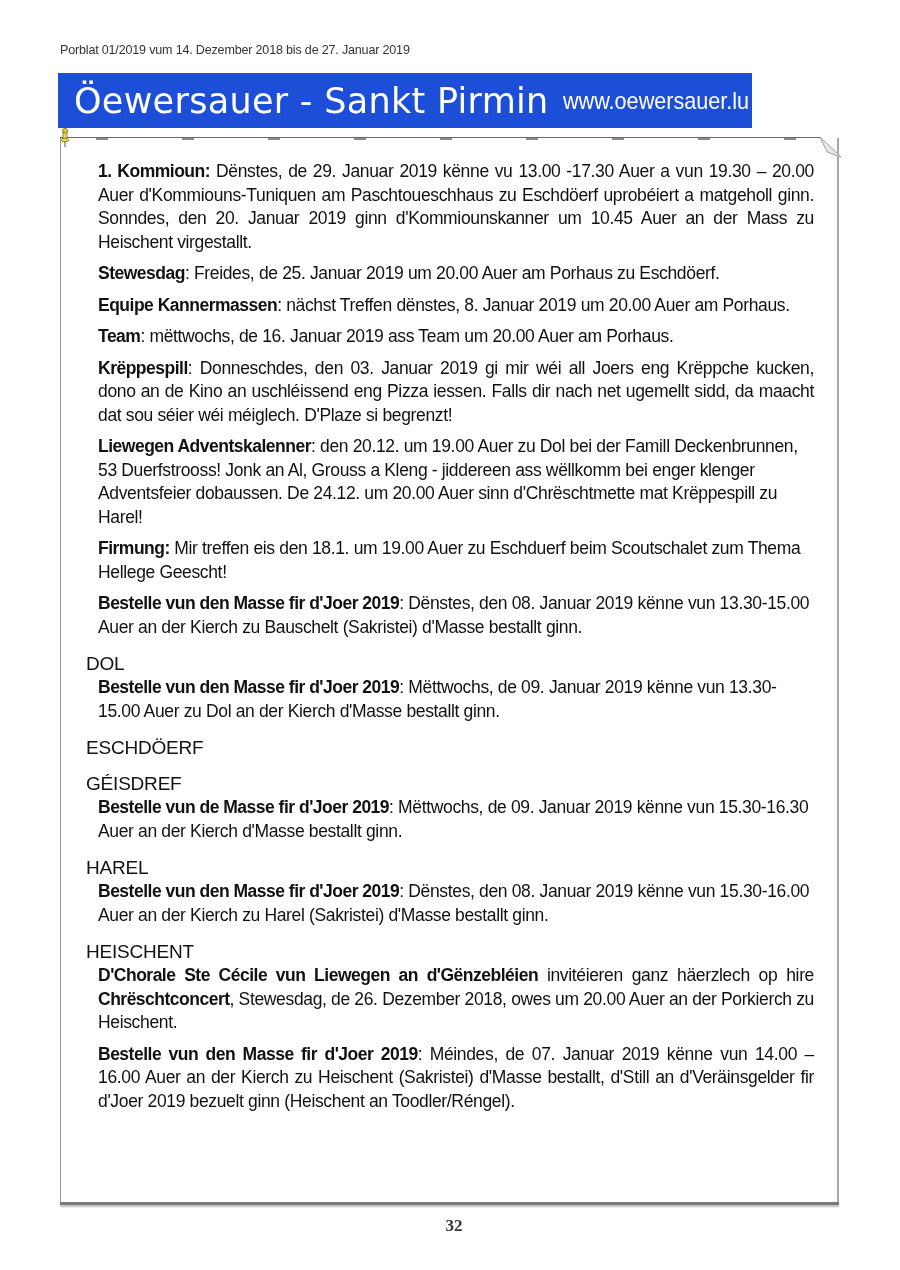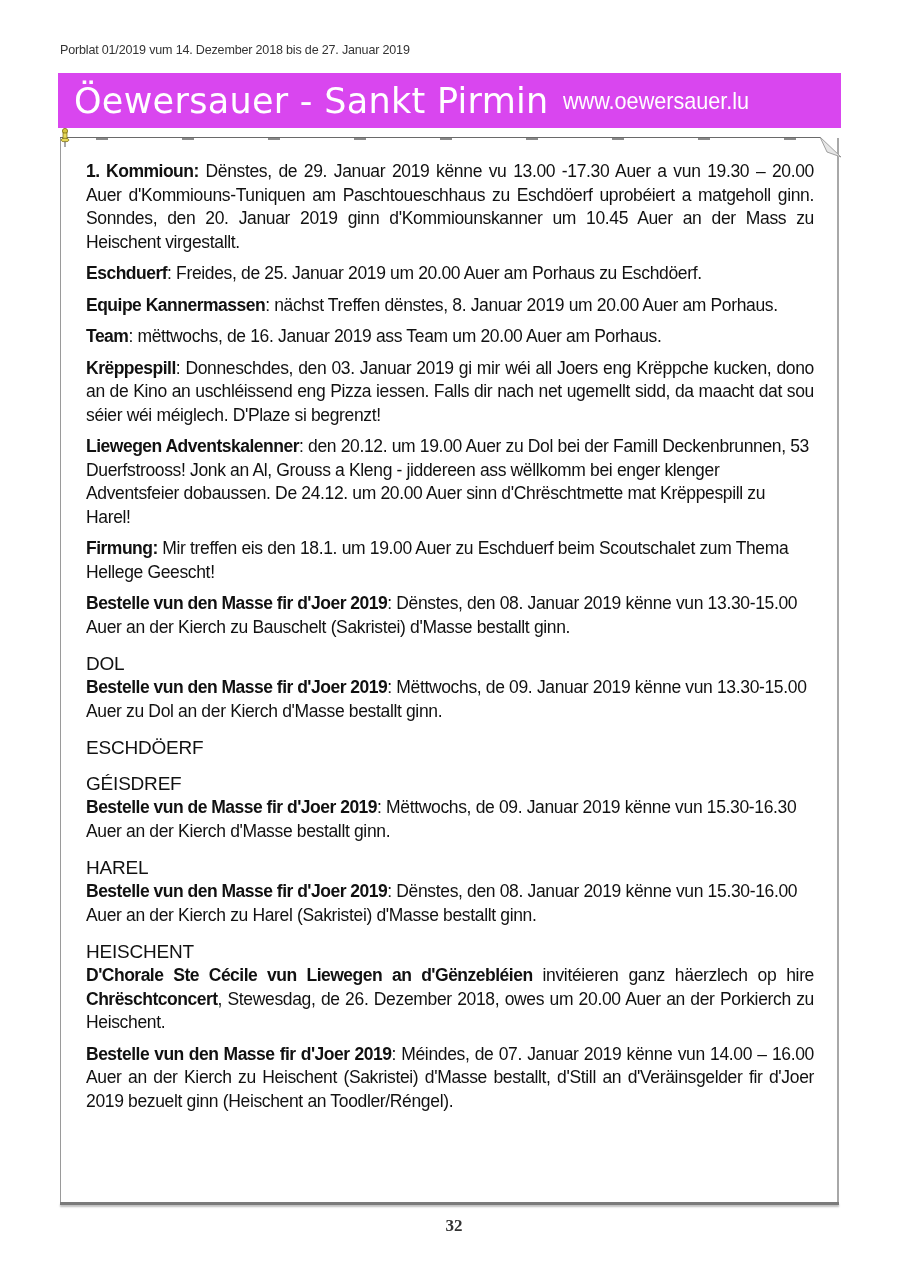--- a/index.html
+++ b/index.html
@@ -1,38 +1,38 @@
 <!DOCTYPE html>
 <html><head>
   <meta charset="utf-8">
   <style>
     html, body { margin: 0; padding: 0; background: #ffffff; }
     body { width: 900px; height: 1270px; position: relative; overflow: hidden;
            font-family: "Liberation Sans", sans-serif; color: #111; }
     .running-head { position: absolute; left: 60px; top: 42px; font-size: 13.5px; color: #333;
                     letter-spacing: -0.2px; transform: scaleX(0.93); transform-origin: left; }
-    .banner { position: absolute; left: 58px; top: 73px; width: 783px; height: 55px; background: #d946ef;
+    .banner { position: absolute; left: 58px; top: 73px; width: 694px; height: 55px; background: #1d4ed8;
               display: flex; align-items: center; box-sizing: border-box; padding-left: 16px; }
     .banner-title { color: #fff; font-family: "DejaVu Sans", sans-serif; font-size: 35px; letter-spacing: 0.3px;
                     font-weight: normal; white-space: nowrap; }
     .banner-url { color: #fff; font-family: "Liberation Sans", sans-serif; font-size: 24px; margin-left: 14px;
                   white-space: nowrap; transform: scaleX(0.9); transform-origin: left; }
     .frame { position: absolute; left: 60px; top: 138px; width: 779px; height: 1066px;
              border-left: 1px solid #9a9a9a; border-right: 2px solid #a8a8a8; box-sizing: border-box; }
     .frame-top { position: absolute; left: 60px; top: 137px; width: 760px; height: 0;
                  border-top: 1px solid #6a6a6a; }
     .frame-top-dashes { position: absolute; left: 60px; top: 138px; width: 760px; height: 2px;
                         background: repeating-linear-gradient(90deg, transparent 0 36px, #8a8a8a 36px 48px, transparent 48px 86px); }
     .frame-bottom { position: absolute; left: 60px; top: 1202px; width: 779px; height: 3px; background: #7a7a7a;
                     box-shadow: 0 2px 2px #bdbdbd; }
     .page-curl { position: absolute; left: 817px; top: 137px; width: 24px; height: 22px; }
     .pushpin { position: absolute; left: 60px; top: 128px; width: 10px; height: 20px; }
     .content { position: absolute; left: 86px; top: 160px; width: 728px; font-size: 17.5px; line-height: 23.5px;
                letter-spacing: -0.35px; }
-    .content p { margin: 0 0 8px 0; }
+    .content p { margin: 0 0 8px 12px; }
     .content p.justify { text-align: justify; }
     .content b { font-weight: bold; letter-spacing: -0.5px; }
     .section-head { font-size: 19px; margin: 14px 0 1px 0; letter-spacing: -0.2px; line-height: 22px; }
     .section-head.first { margin-top: 12px; }
     .page-num { position: absolute; left: 4px; width: 900px; top: 1216px; text-align: center;
                 font-family: "Liberation Serif", serif; font-size: 17px; font-weight: bold; color: #333; }
   </style>
 </head>
 <body>
 
@@ -56,21 +56,21 @@
 </svg>
 
 <svg class="page-curl" viewBox="0 0 24 22">
   <polygon points="0,0 3,0 24,20 24,22" fill="#ffffff"></polygon>
   <polygon points="3,0 24,20 10,15" fill="#e6e6e6" stroke="#8a8a8a" stroke-width="0.8"></polygon>
   <line x1="0" y1="0.5" x2="3" y2="0.5" stroke="#6a6a6a" stroke-width="1"></line>
 </svg>
 
 <div class="content">
   <p class="justify"><b>1. Kommioun:</b><span> Dënstes, de 29. Januar 2019 kënne vu 13.00 -17.30 Auer a vun 19.30 – 20.00 Auer d'Kommiouns-Tuniquen am Paschtoueschhaus zu Eschdöerf uprobéiert a matgeholl ginn. Sonndes, den 20. Januar 2019 ginn d'Kommiounskanner um 10.45 Auer an der Mass zu Heischent virgestallt.</span></p>
-  <p><b>Eschduerf</b><span>: Freides, de 25. Januar 2019 um 20.00 Auer am Porhaus zu Eschdöerf.</span></p>
+  <p><b>Stewesdag</b><span>: Freides, de 25. Januar 2019 um 20.00 Auer am Porhaus zu Eschdöerf.</span></p>
   <p><b>Equipe Kannermassen</b><span>: nächst Treffen dënstes, 8. Januar 2019 um 20.00 Auer am Porhaus.</span></p>
   <p><b>Team</b><span>: mëttwochs, de 16. Januar 2019 ass Team um 20.00 Auer am Porhaus.</span></p>
   <p class="justify"><b>Krëppespill</b><span>: Donneschdes, den 03. Januar 2019 gi mir wéi all Joers eng Krëppche kucken, dono an de Kino an uschléissend eng Pizza iessen. Falls dir nach net ugemellt sidd, da maacht dat sou séier wéi méiglech. D'Plaze si begrenzt!</span></p>
   <p><b>Liewegen Adventskalenner</b><span>: den 20.12. um 19.00 Auer zu Dol bei der Famill Deckenbrunnen, 53 Duerfstrooss! Jonk an Al, Grouss a Kleng - jiddereen ass wëllkomm bei enger klenger Adventsfeier dobaussen. De 24.12. um 20.00 Auer sinn d'Chrëschtmette mat Krëppespill zu Harel!</span></p>
   <p><b>Firmung:</b><span> Mir treffen eis den 18.1. um 19.00 Auer zu Eschduerf beim Scoutschalet zum Thema Hellege Geescht!</span></p>
 
   <p><b>Bestelle vun den Masse fir d'Joer 2019</b><span>: Dënstes, den 08. Januar 2019 kënne vun 13.30-15.00 Auer an der Kierch zu Bauschelt (Sakristei) d'Masse bestallt ginn.</span></p>
 
   <div class="section-head">DOL</div>
   <p><b>Bestelle vun den Masse fir d'Joer 2019</b><span>: Mëttwochs, de 09. Januar 2019 kënne vun 13.30-15.00 Auer zu Dol an der Kierch d'Masse bestallt ginn.</span></p>

